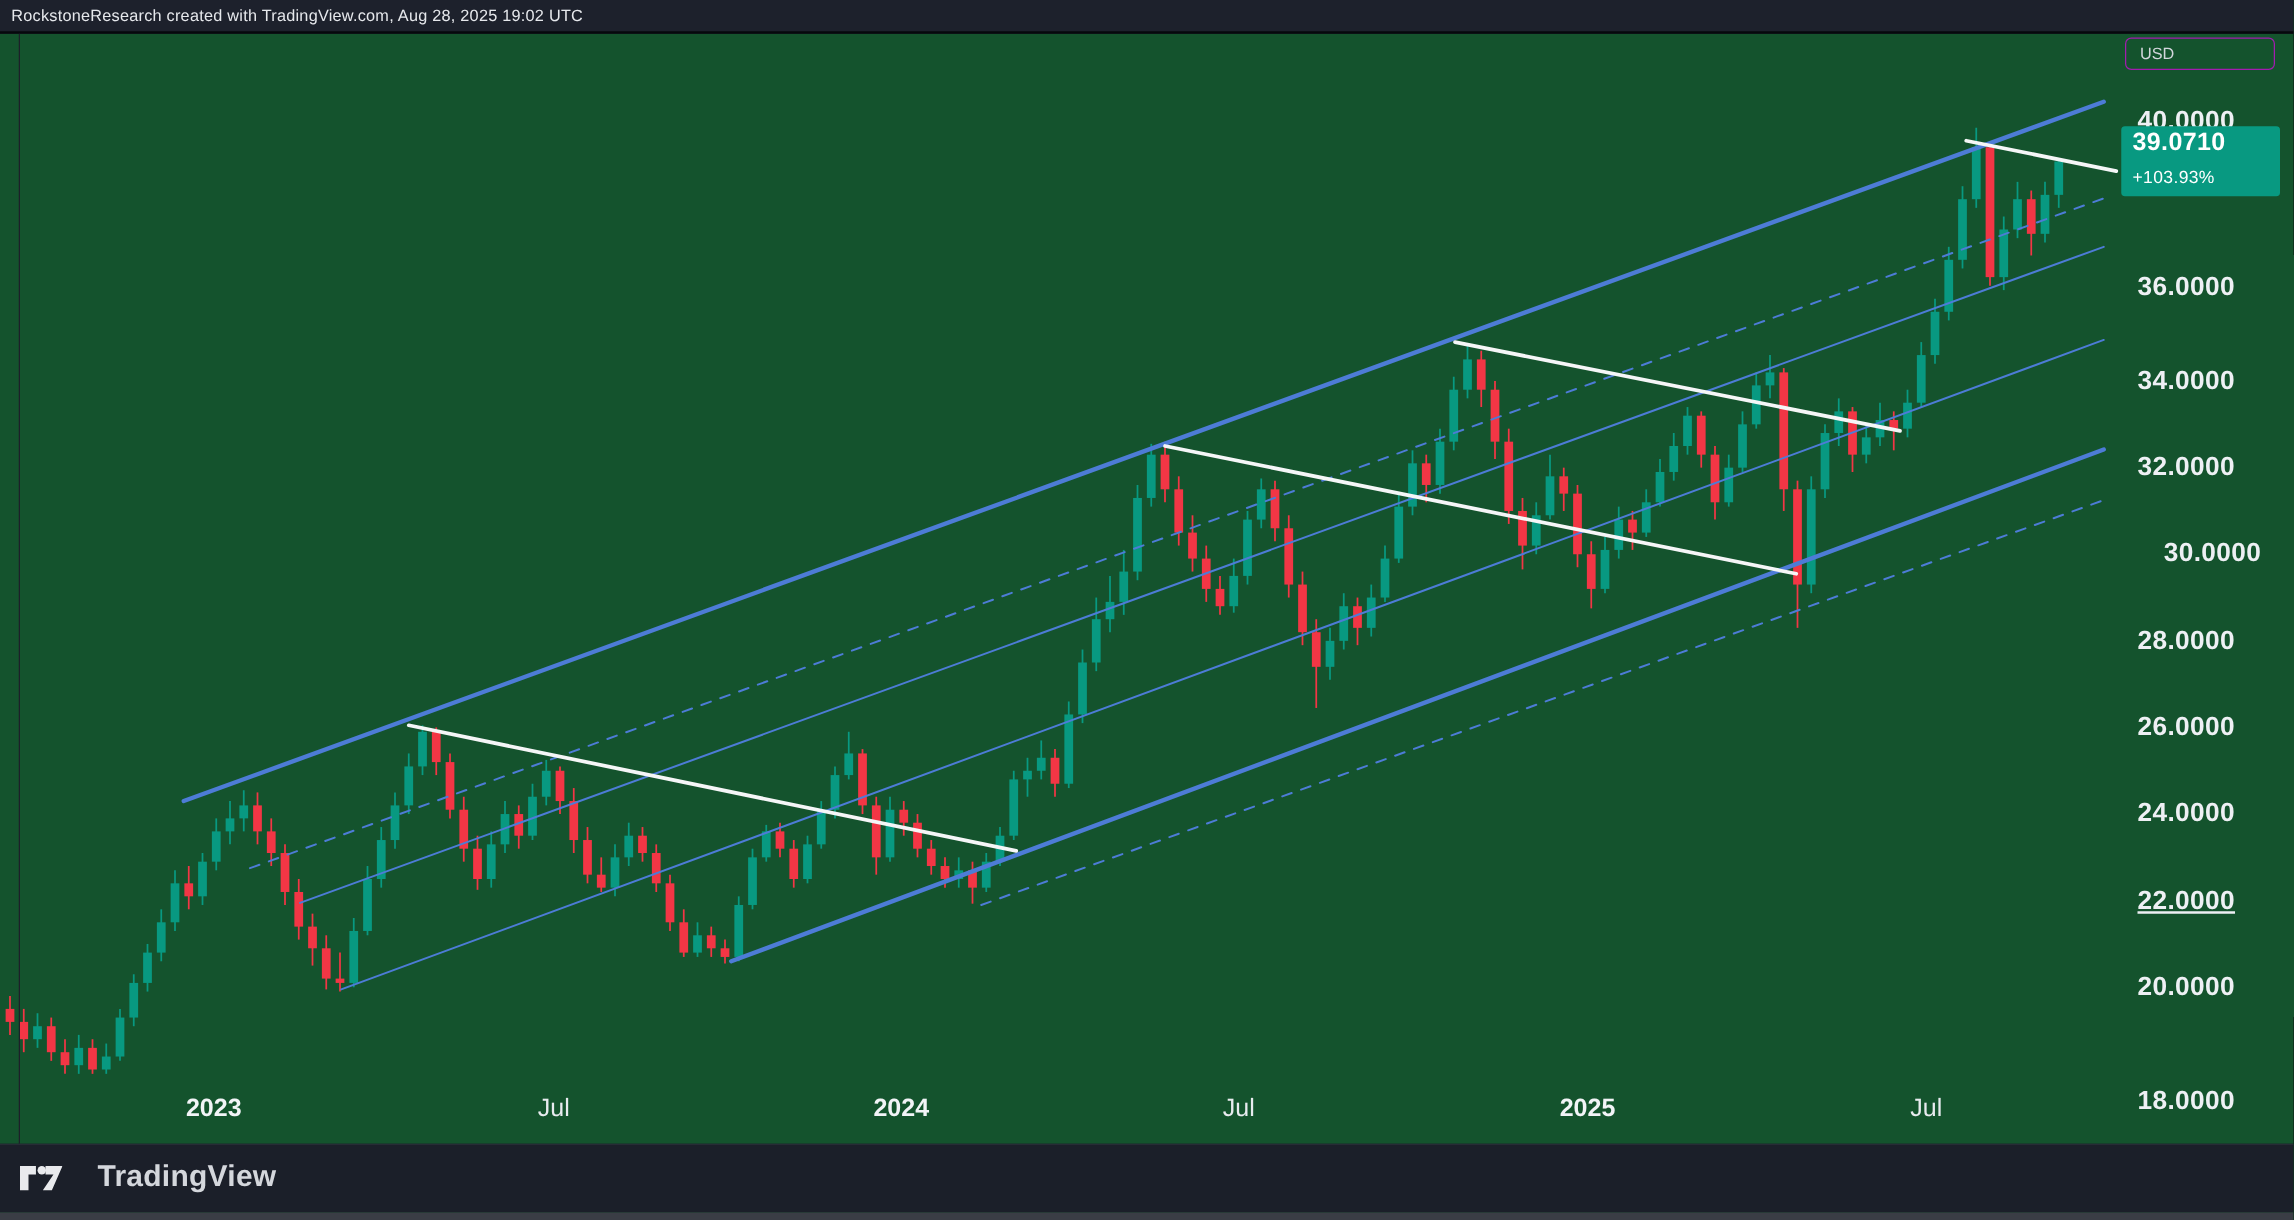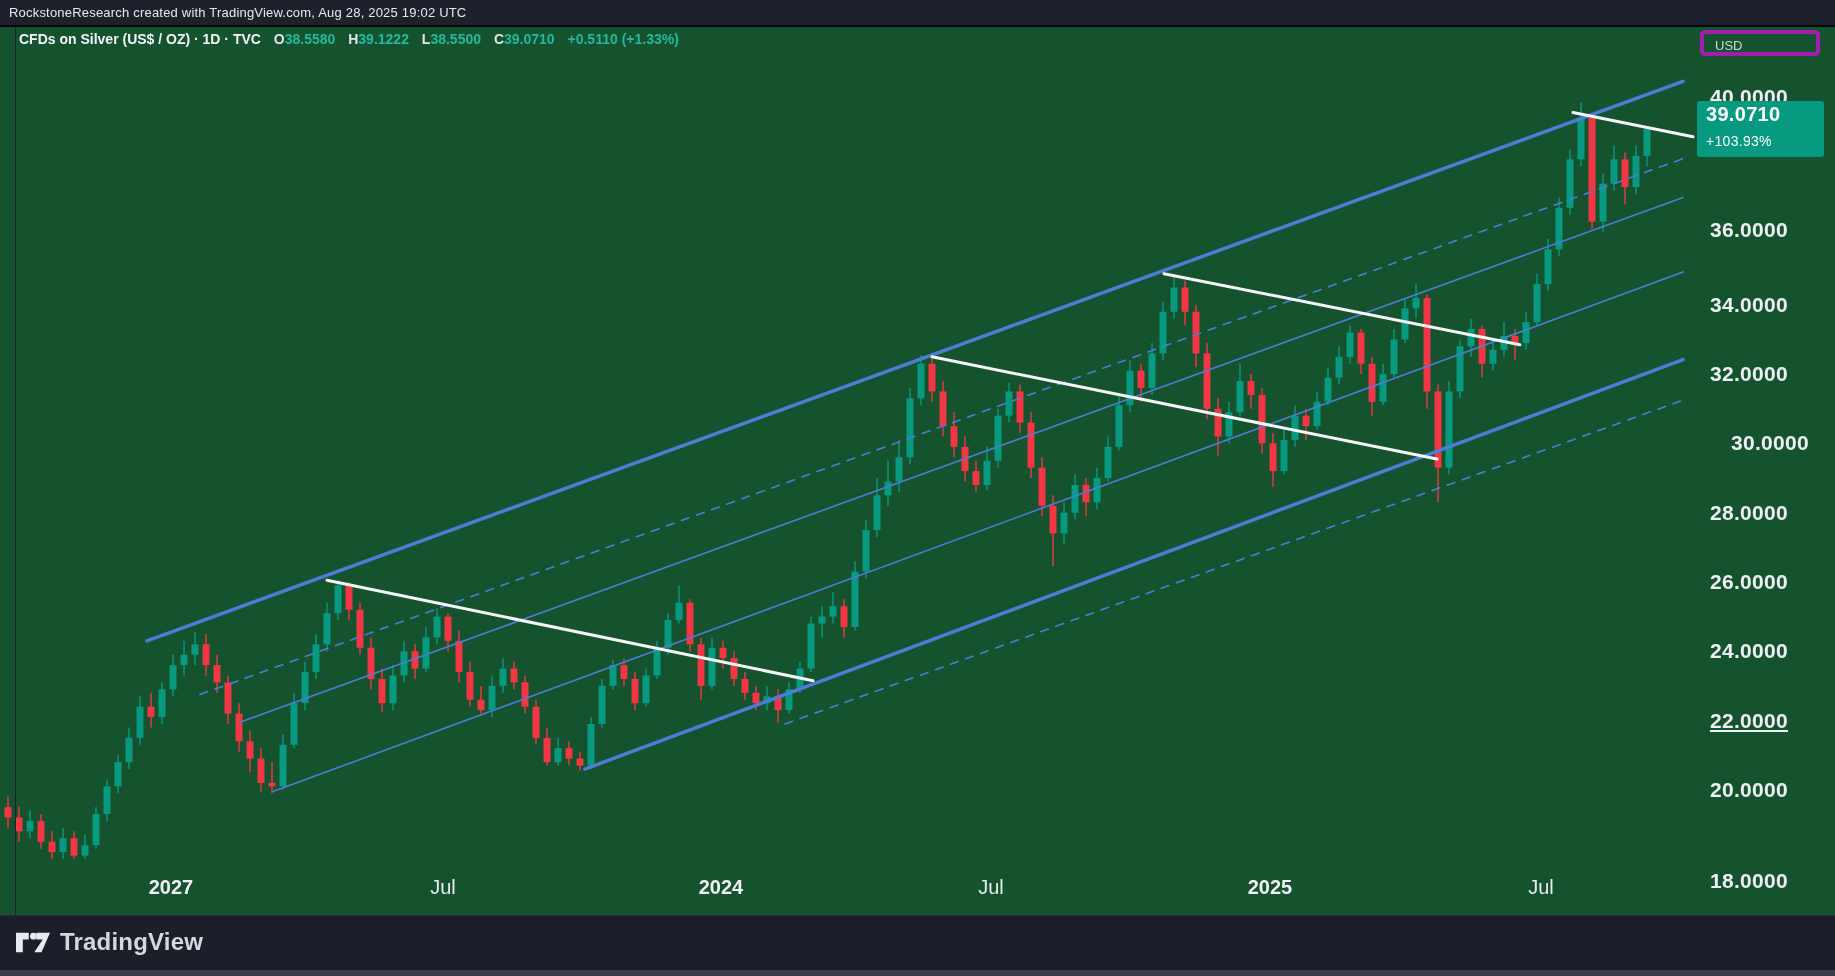--- a/index.html
+++ b/index.html
@@ -10,40 +10,40 @@
           border-bottom:2px solid #06080c;box-sizing:border-box;}
   #topbar span{position:absolute;left:9px;top:5px;font-size:13px;color:#e6e8ec;letter-spacing:.2px;}
   
   #legend{position:absolute;left:19px;top:31px;font-size:14px;color:#f1f3f6;white-space:nowrap;}
   #legend .sym{font-weight:700;color:#f4f6f9;}
   #legend .lab{font-weight:700;color:#e2e5ea;margin-left:9px;}
   #legend .val{font-weight:600;color:#23b99e;}
   #legend .chg{font-weight:600;color:#23b99e;margin-left:9px;}
   
   #usdbtn{position:absolute;left:1700px;top:30px;width:120px;height:26px;box-sizing:border-box;
-          border:4px solid #a21caf;border-radius:5px;background:transparent;color:#d3d6dc;
+          border:1px solid #a21caf;border-radius:5px;background:transparent;color:#d3d6dc;
           font-size:13px;text-align:left;padding:0 0 0 11px;line-height:24px;font-family:inherit;}
   
   #chartsvg{position:absolute;left:0;top:0;}
   
   .price-label{position:absolute;left:1710px;width:120px;height:24px;font-size:21px;font-weight:600;
                color:#eef0f4;letter-spacing:.3px;}
   
   #badge{position:absolute;left:1697px;width:127px;height:56px;border-radius:3px;
          text-align:left;padding-left:9px;box-sizing:border-box;}
   #badge .b1{display:block;font-size:20px;font-weight:700;color:#fff;line-height:27px;letter-spacing:.3px;}
   #badge .b2{display:block;font-size:14px;font-weight:400;color:#fff;line-height:26px;letter-spacing:.3px;}
   
   .time-label{position:absolute;top:876px;width:90px;text-align:center;font-size:20px;color:#e8ebef;}
   .time-label.major{font-weight:700;color:#f2f4f7;}
   
   #leftborder{position:absolute;left:15px;top:27px;width:1px;height:888px;background:#1c2029;}
   #footer{position:absolute;left:0;top:915px;width:1835px;height:55px;background:#1b1f29;
           border-top:1px solid #272b35;box-sizing:border-box;}
-  #brand{position:absolute;left:16px;top:12px;display:flex;align-items:center;gap:10px;text-align:center;}
+  #brand{position:absolute;left:16px;top:12px;display:flex;align-items:center;gap:28px;text-align:center;}
   #brand .word{font-size:24px;font-weight:700;color:#d4d7dc;letter-spacing:.2px;}
   #bottomstrip{position:absolute;left:0;top:970px;width:1835px;height:6px;background:#3a3d45;}
 </style>
 </head>
 <body>
 
 <div id="stage">
 
   <div id="topbar">
     <span>RockstoneResearch created with TradingView.com, Aug 28, 2025 19:02 UTC</span>
@@ -361,28 +361,20 @@
         <line x1="785" y1="723.984" x2="1683" y2="400.1" stroke="#4d7cd6" stroke-width="1.6" stroke-linecap="round" stroke-dasharray="8 8"></line>
         <line x1="327" y1="580.2280000000001" x2="813" y2="680.6840000000001" stroke="#f5f6f7" stroke-width="3" stroke-linecap="round"></line>
         <line x1="932" y1="356.8" x2="1437" y2="458.988" stroke="#f5f6f7" stroke-width="3" stroke-linecap="round"></line>
         <line x1="1164" y1="273.66400000000004" x2="1520" y2="344.67599999999993" stroke="#f5f6f7" stroke-width="3" stroke-linecap="round"></line>
         <line x1="1573" y1="112.5880000000001" x2="1693" y2="136.83599999999996" stroke="#f5f6f7" stroke-width="3" stroke-linecap="round"></line>
       </g>
   </svg>
 
   <div id="leftborder"></div>
 
-  <div id="legend">
-    <span class="sym">CFDs on Silver (US$ / OZ) · 1D · TVC</span>
-    <span class="lab">O</span><span class="val">38.5580</span>
-    <span class="lab">H</span><span class="val">39.1222</span>
-    <span class="lab">L</span><span class="val">38.5500</span>
-    <span class="lab">C</span><span class="val">39.0710</span>
-    <span class="chg">+0.5110 (+1.33%)</span>
-  </div>
 
   <button id="usdbtn">USD</button>
 
   <div id="price-axis">
       <div class="price-label" style="top: 85px;">40.0000</div>
       <div class="price-label" style="top: 218px;">36.0000</div>
       <div class="price-label" style="top: 292.84px;">34.0000</div>
       <div class="price-label" style="top: 362.12px;">32.0000</div>
       <div class="price-label" style="top: 431.4px; text-align: center;">30.0000</div>
       <div class="price-label" style="top: 500.68px;">28.0000</div>
@@ -392,21 +384,21 @@
       <div class="price-label" style="top: 777.8px;">20.0000</div>
       <div class="price-label" style="top: 847.08px; margin-top: 22px;">18.0000</div>
     </div>
 
   <div id="badge" style="background: rgb(8, 153, 129); top: 101.181px;">
     <span class="b1">39.0710</span>
     <span class="b2">+103.93%</span>
   </div>
 
   <div id="time-axis">
-      <div class="time-label major" style="left: 126px;">2027</div>
+      <div class="time-label major" style="left: 126px;">2023</div>
       <div class="time-label" style="left: 398px;">Jul</div>
       <div class="time-label major" style="left: 676px;">2024</div>
       <div class="time-label" style="left: 946px;">Jul</div>
       <div class="time-label major" style="left: 1225px;">2025</div>
       <div class="time-label" style="left: 1496px;">Jul</div>
     </div>
 
   <div id="footer">
     <div id="brand">
       <svg width="34" height="27" viewBox="0 0 40 27">

